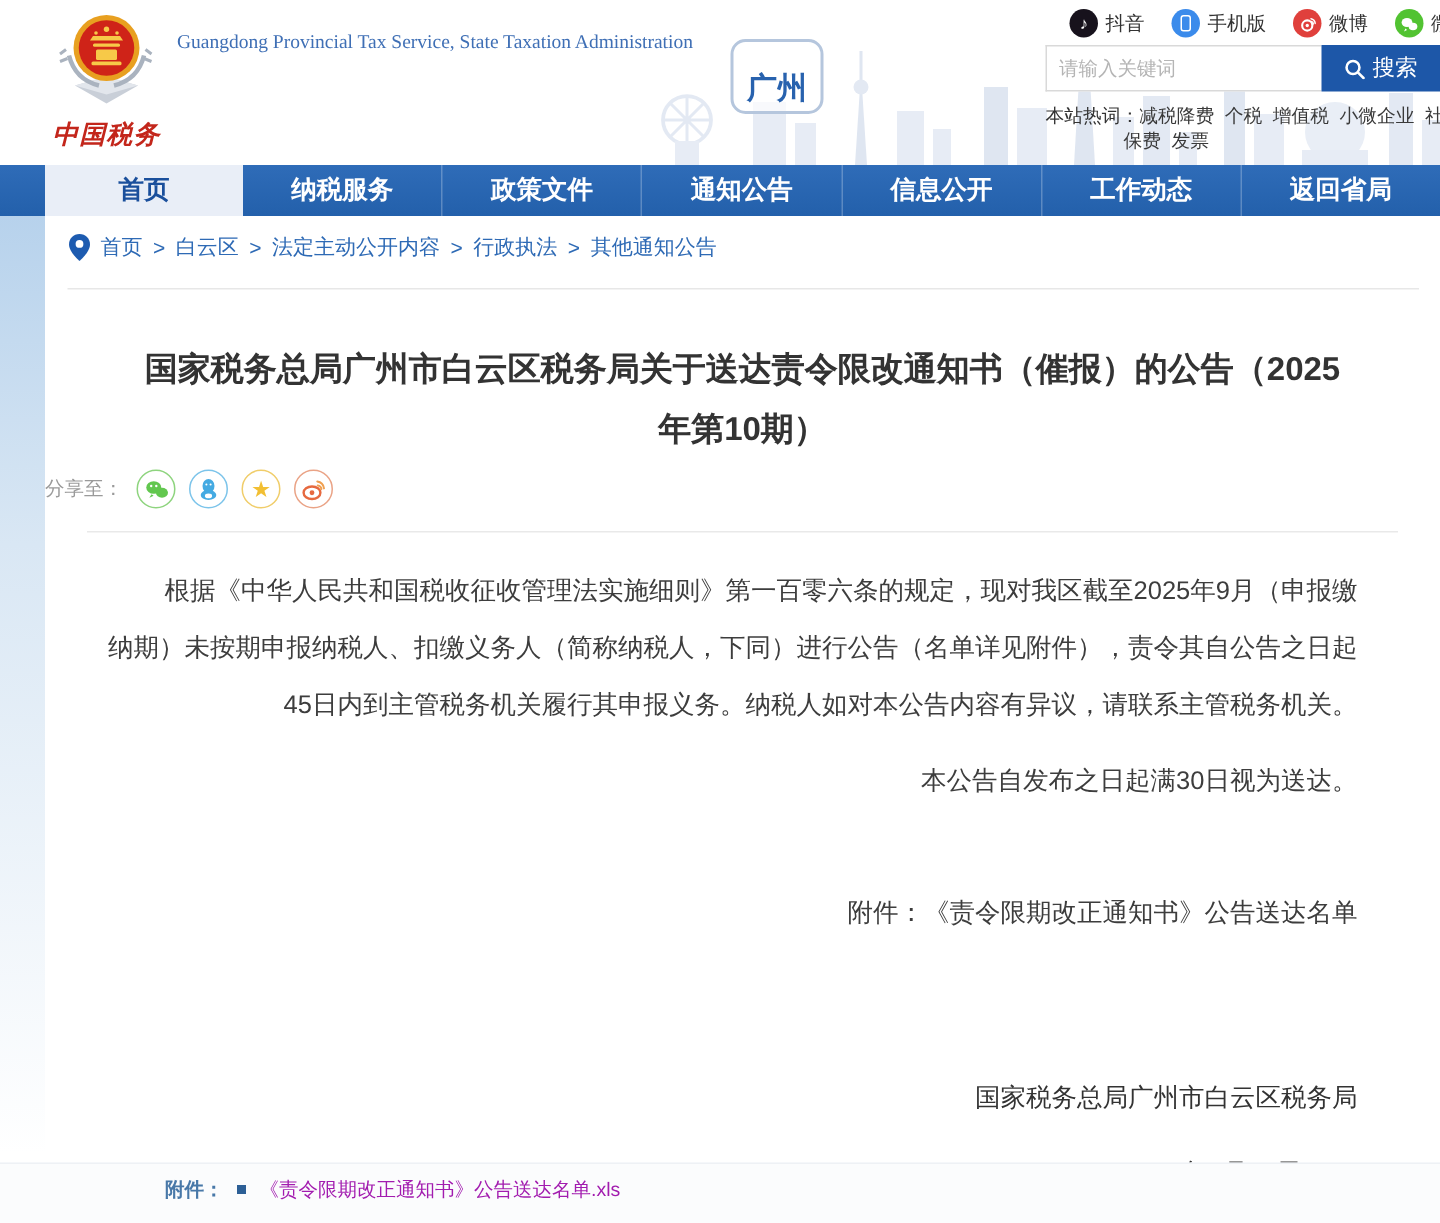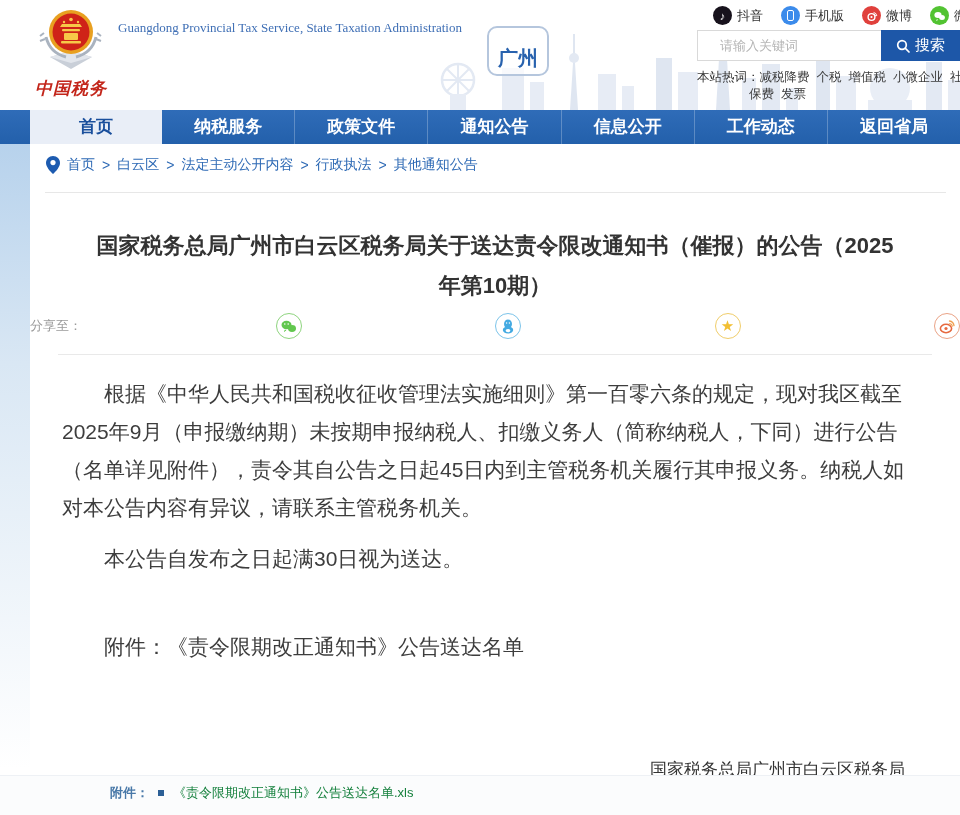--- a/index.html
+++ b/index.html
@@ -20,21 +20,21 @@
   .topbar-item { display:flex; align-items:center; gap:5px; font-size:13px; color:#333; cursor:pointer; white-space:nowrap; }
   .ticon { width:19px; height:19px; border-radius:50%; display:inline-flex; align-items:center; justify-content:center; flex:0 0 auto; }
   .ticon.douyin { background:#17121c; color:#fff; font-size:11px; font-weight:bold; }
   .ticon.mobile { background:#3b8beb; }
   .ticon.mobile i { display:block; width:7px; height:11px; border:1.4px solid #fff; border-radius:2px; }
   .ticon.weibo { background:#e0403c; }
   .ticon.wechat { background:#52c332; }
 
   .search-area { position:absolute; left:697px; top:30px; z-index:2; }
   .search-row { display:flex; }
-  .search-input { width:184px; height:31px; border:1px solid #d9d9d9; border-right:none; padding:0 22px; font-size:13px; color:#333; outline:none; }
+  .search-input { width:184px; height:31px; border:1px solid #d9d9d9; border-right:none; padding:0 8px; font-size:13px; color:#333; outline:none; }
   .search-input::placeholder { color:#b5b5b5; }
   .search-btn { width:79px; height:31px; background:#1d57a8; color:#fff; border:none; font-size:15px; display:flex; align-items:center; justify-content:center; gap:5px; cursor:pointer; }
   .hot-words { margin-top:8px; width:266px; font-size:12.5px; color:#3a3a3a; line-height:17px; padding-left:52px; text-indent:-52px; }
   .hot-words .hw-label { color:#333; }
   .hot-words a { color:#3a3a3a; text-decoration:none; margin-right:7px; cursor:pointer; }
 
   
   .main-nav { position:absolute; top:110px; left:0; width:960px; height:34px; background:linear-gradient(180deg,#2f6cb8,#2360ab); display:flex; padding-left:30px; z-index:3; }
   .nav-item { flex:1; text-align:center; line-height:34px; font-size:17px; font-weight:bold; color:#fff; cursor:pointer; border-left:1px solid rgba(255,255,255,.25); }
   .nav-item:first-child { border-left:none; }
@@ -47,40 +47,40 @@
   .breadcrumb .crumb { cursor:pointer; }
   .breadcrumb .sep { color:#2e6ab5; }
   .bc-divider { position:absolute; top:192px; left:45px; right:14px; height:1px; background:#e7e7e7; }
 
   
   .article { position:absolute; top:200px; left:30px; width:930px; z-index:2; }
   .article-title { margin:26px 60px 0; text-align:center; font-size:22px; font-weight:bold; color:#333; line-height:40px; }
   .meta-row { margin-top:14px; text-align:center; font-size:12.5px; color:#8a8a8a; }
   .meta-row > span { margin:0 11px; }
   .meta-row .fs-btn, .meta-row .print-btn { cursor:pointer; }
-  .share-row { margin-top:7px; display:flex; align-items:center; justify-content:space-between; gap:9px; }
+  .share-row { margin-top:7px; display:flex; align-items:center; justify-content:flex-start; gap:9px; }
   .share-label { font-size:13px; color:#9a9a9a; }
   .share-icon { width:26px; height:26px; border-radius:50%; background:#fff; display:inline-flex; align-items:center; justify-content:center; cursor:pointer; }
   .share-icon.wechat { border:1px solid #8ed47e; }
   .share-icon.qq { border:1px solid #7cc4ea; }
   .share-icon.qzone { border:1px solid #f0cd6a; color:#f2bf33; font-size:15px; }
   .share-icon.weibo { border:1px solid #eaa386; }
   .meta-divider { margin:15px 28px 0; height:1px; background:#e9e9e9; }
-  .article-body { margin:20px 55px 0 32px; font-size:21px; color:#3d3d3d; line-height:38px; }
+  .article-body { margin:20px 55px 0 32px; font-size:17px; color:#3d3d3d; line-height:38px;text-align:right; }
   .article-body p { text-indent:2em; }
   .article-body .p2 { margin-top:13px; }
   .article-body .p3 { margin-top:50px; }
   .signature { margin-top:92px; text-align:right; padding-right:55px; font-size:17px; color:#333; }
   .sign-date { margin-top:27px; text-align:right; padding-right:92px; font-size:17px; color:#333; }
 
   
   .page-footer { position:absolute; left:0; bottom:0; width:960px; height:40px; background:#fbfcfd; border-top:1px solid #eef1f5; display:flex; align-items:center; padding:0 0 6px 110px; gap:9px; z-index:2; }
   .page-footer .att-label { font-size:13px; font-weight:bold; color:#4878a8; }
   .page-footer .bullet { width:6px; height:6px; background:#2c5f96; display:inline-block; }
-  .page-footer .att-link { font-size:13px; color:#15803d; text-decoration:none; cursor:pointer;text-align:center; }
+  .page-footer .att-link { font-size:13px; color:#a21caf; text-decoration:none; cursor:pointer;text-align:center; }
   .bottom-band { position:absolute; left:0; bottom:0; width:960px; height:6px; background:#e4e7ec; z-index:1; }
 </style>
 </head>
 <body>
 
 <div class="page">
 
   <header class="site-header">
 
     <svg class="skyline" width="540" height="82" viewBox="0 0 540 82">

